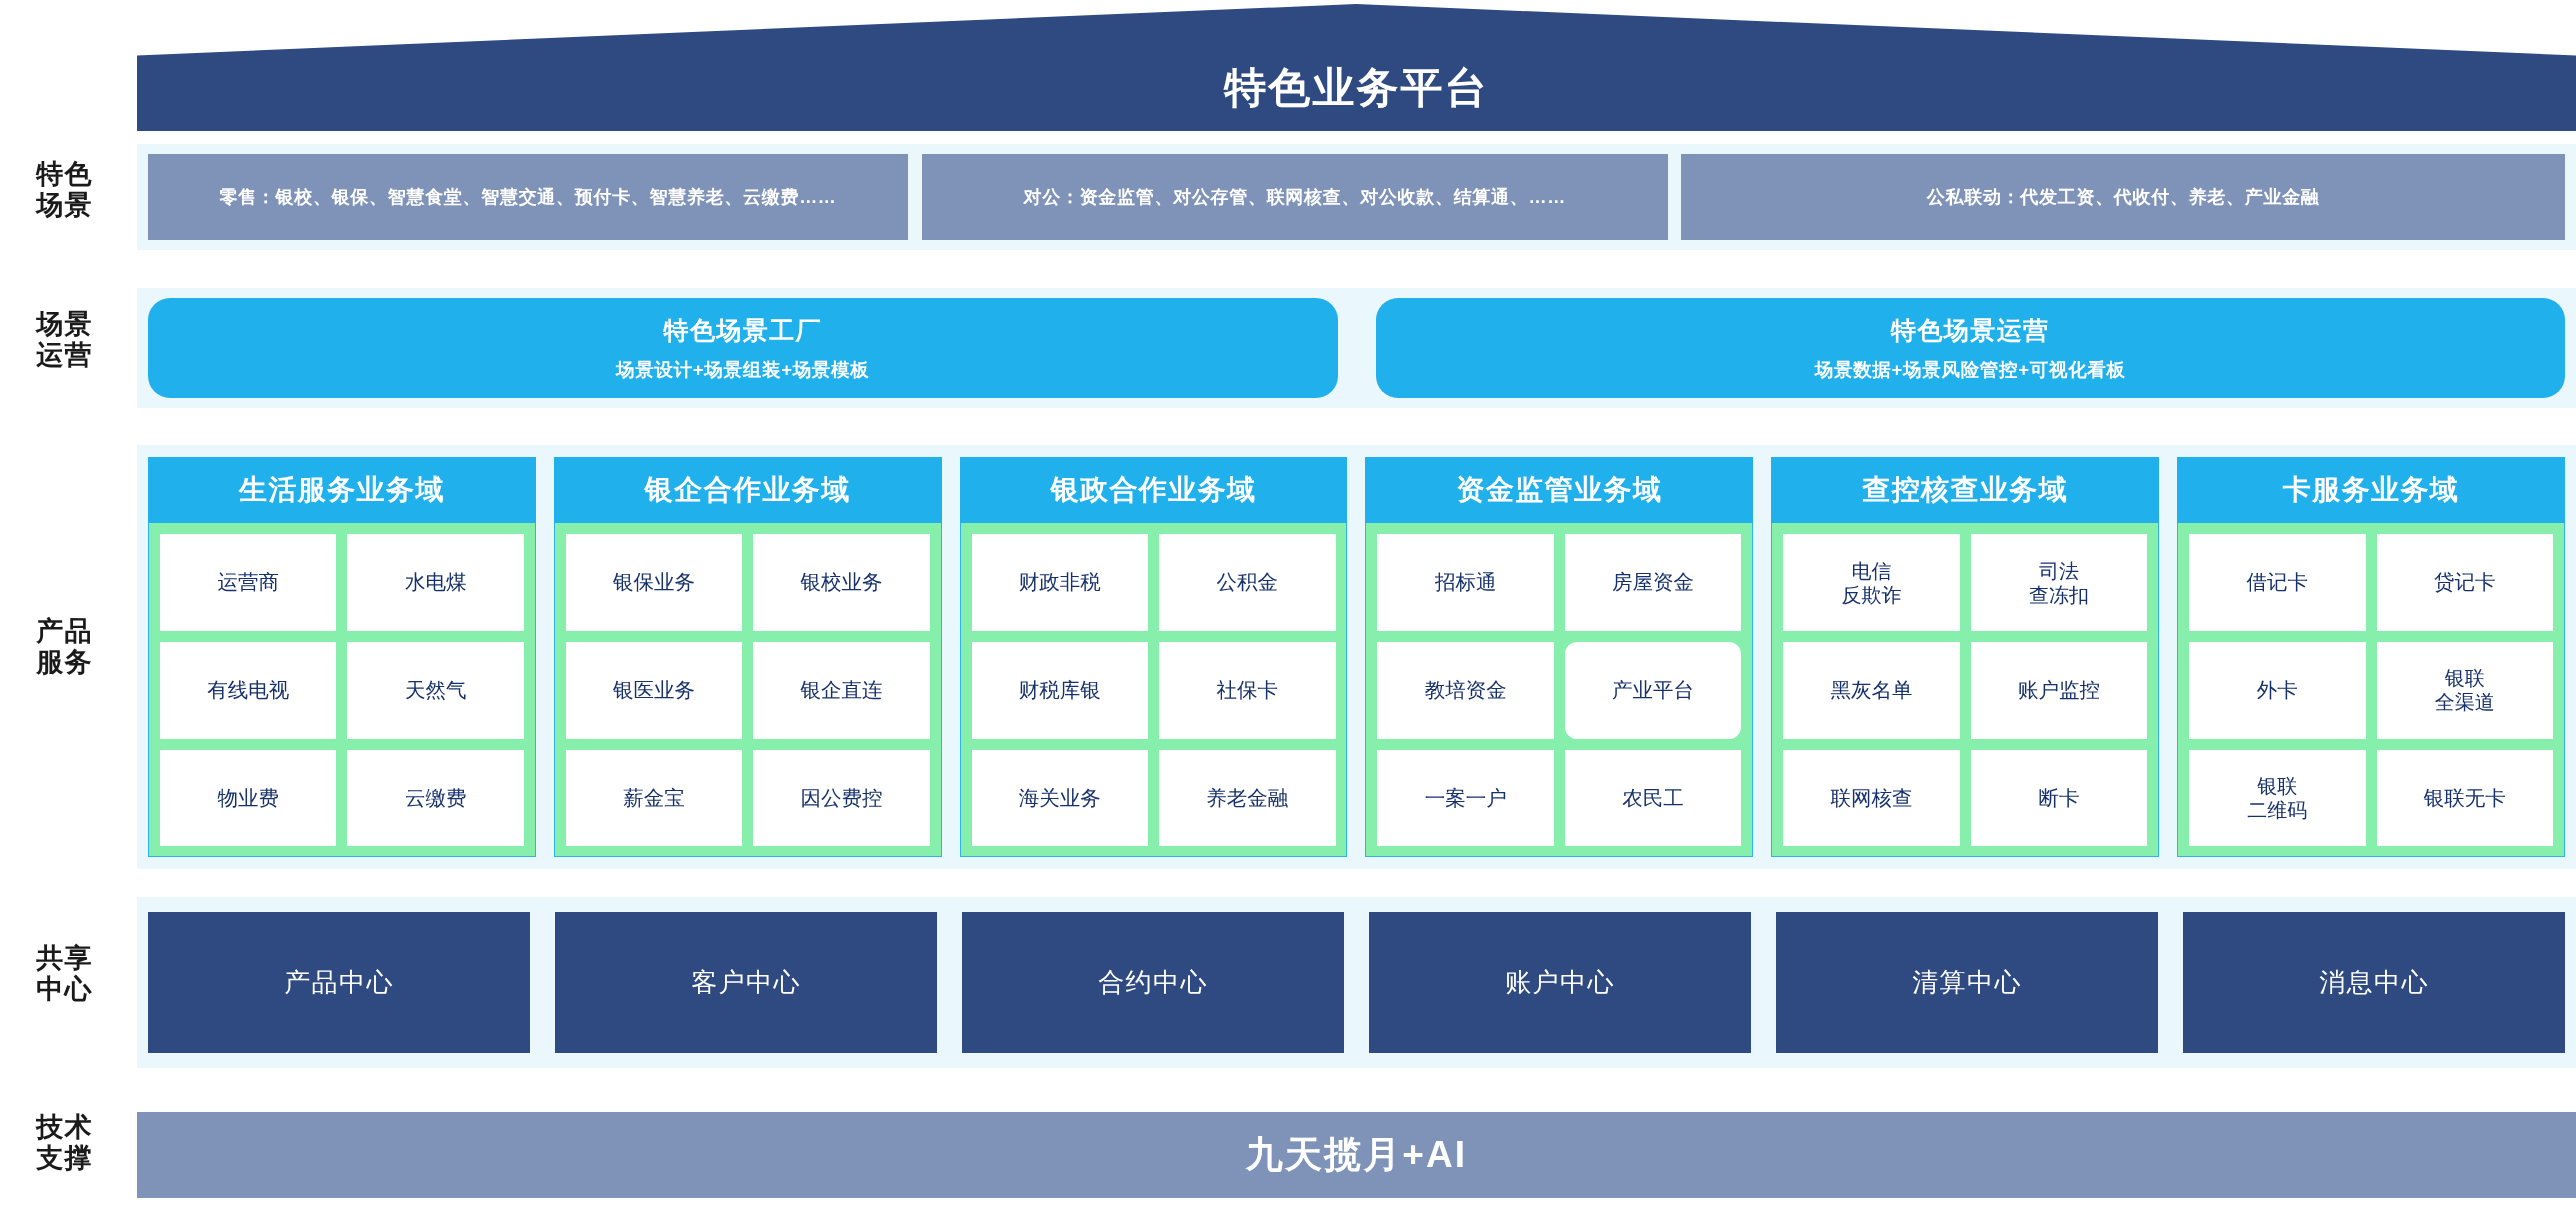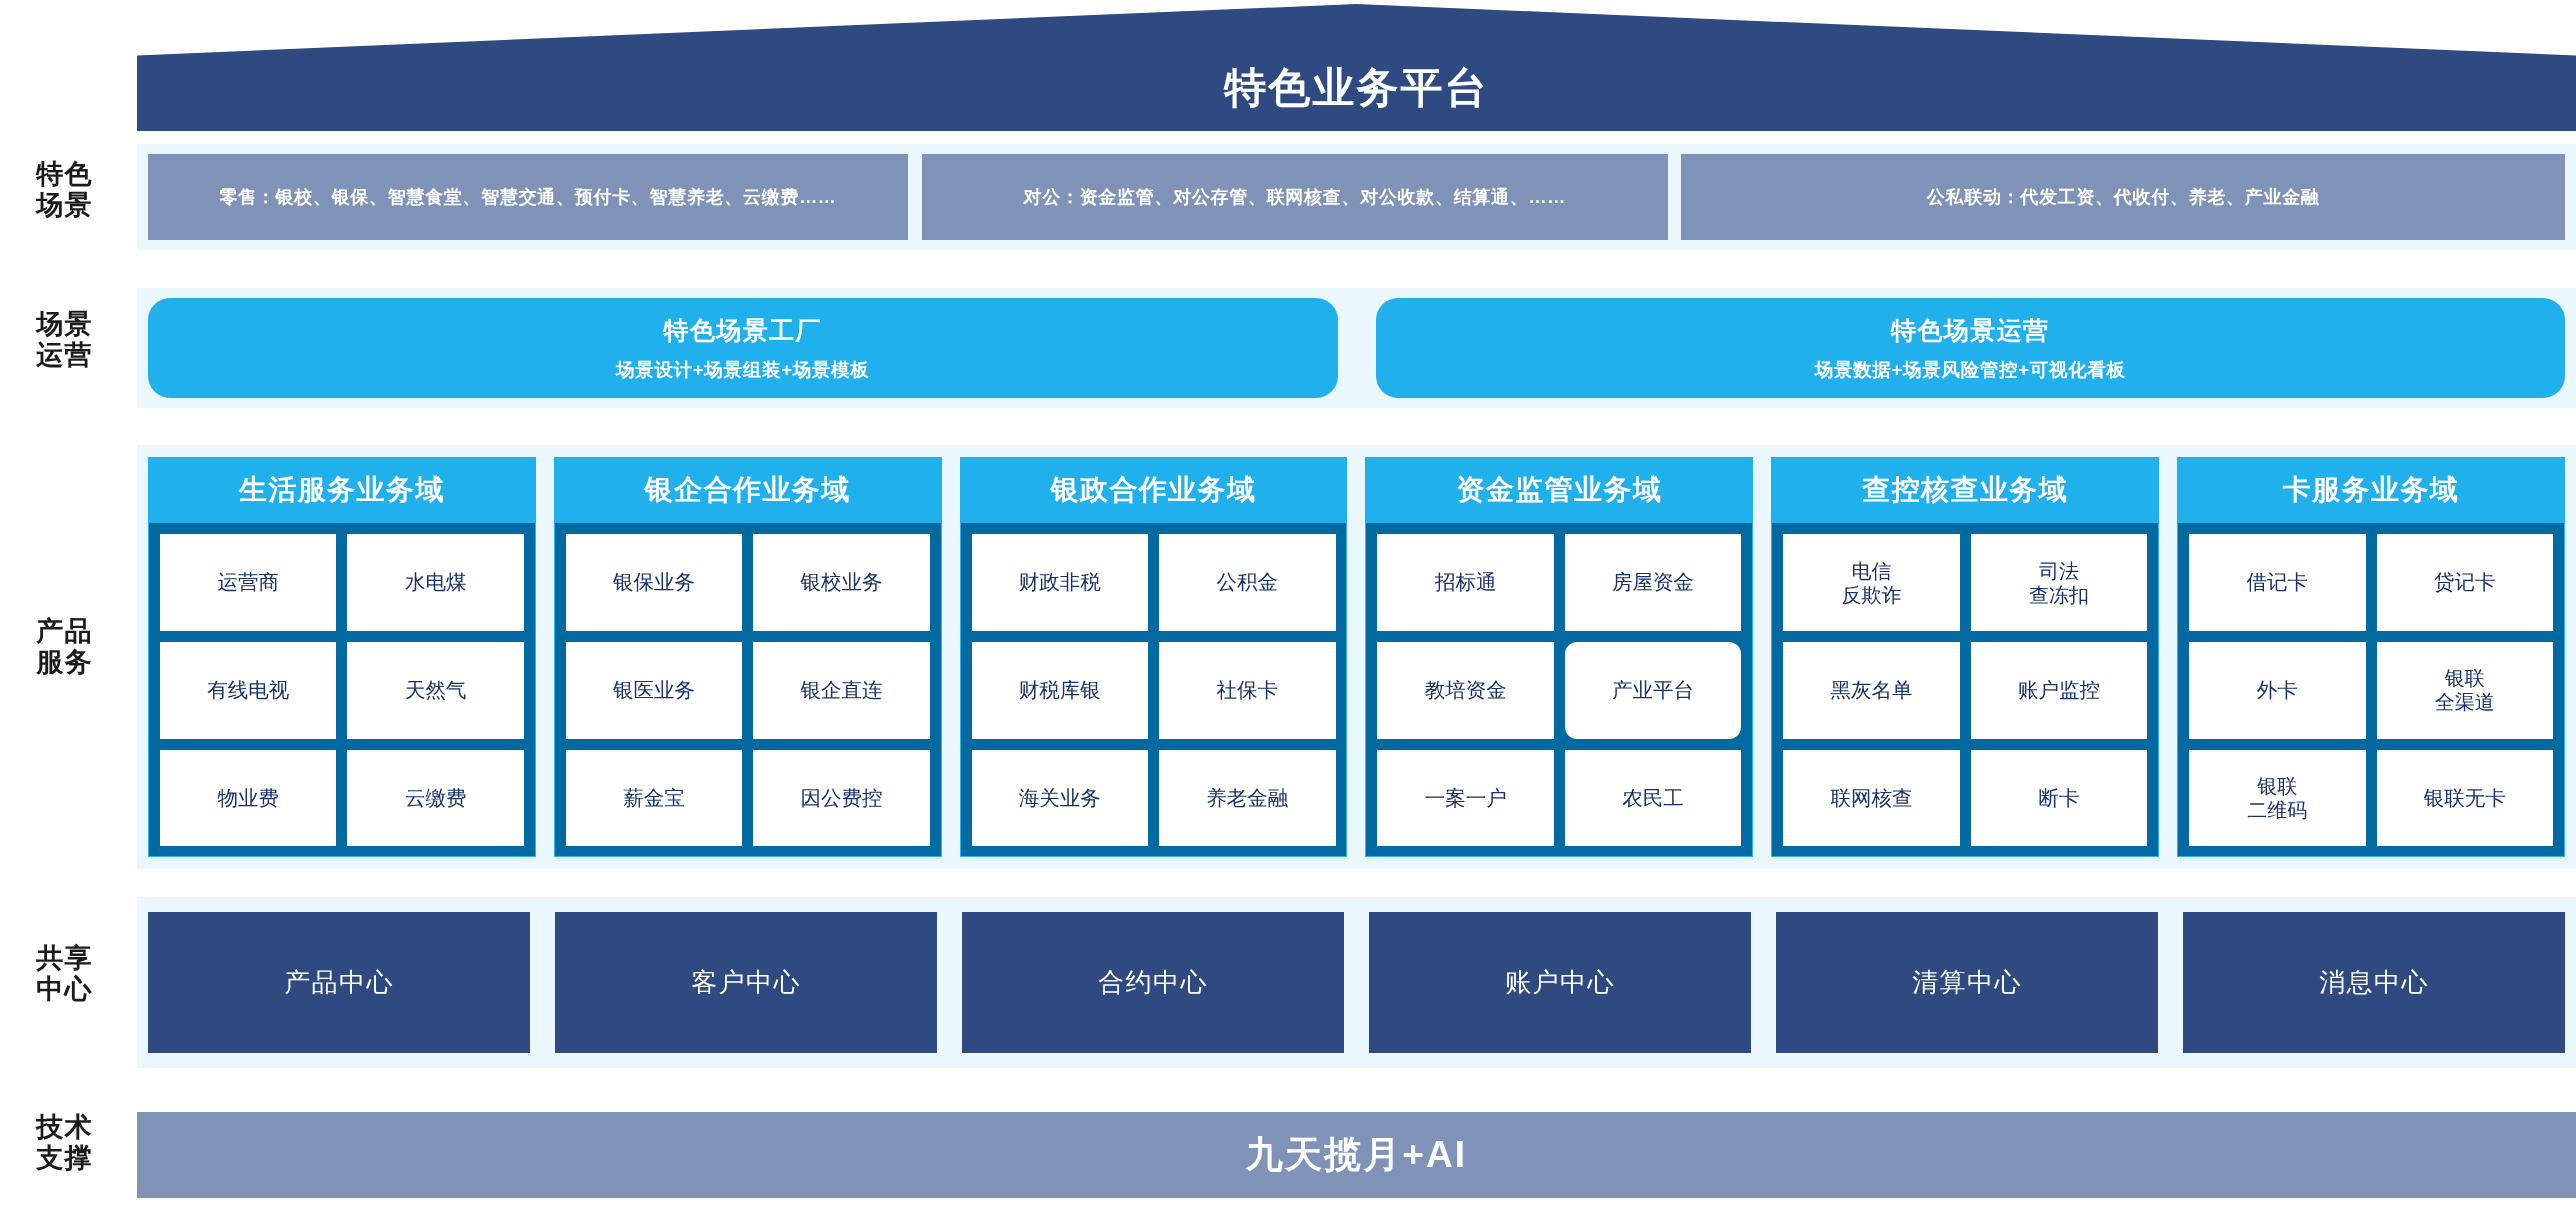--- a/index.html
+++ b/index.html
@@ -61,21 +61,21 @@
     flex:1 1 0;display:flex;flex-direction:column;height:100%;
     box-sizing:border-box;
   }
   .domain-head{
     background:#20b0ec;color:#fff;font-size:28px;font-weight:bold;
     height:66px;display:flex;align-items:center;justify-content:center;
     letter-spacing:1.4px;text-align:center;
   }
   .domain-body{
     flex:1 1 auto;border:1.4px solid #2ab3ee;border-top:none;
-    background:#0369a1;padding:11px 11px 9.6px 11px;box-sizing:border-box;
+    background:#86efac;padding:11px 11px 9.6px 11px;box-sizing:border-box;
     display:flex;flex-direction:column;gap:11px;
   }
   .tile-row{display:flex;gap:11px;flex:1 1 0;}
   .tile{
     flex:1 1 0;background:#ffffff;color:#16306b;
     font-size:20.5px;display:flex;align-items:center;justify-content:center;
     text-align:center;line-height:1.2;box-sizing:border-box;padding:1.4px;
   }
   .tile.two-line{font-size:20px;}
   

